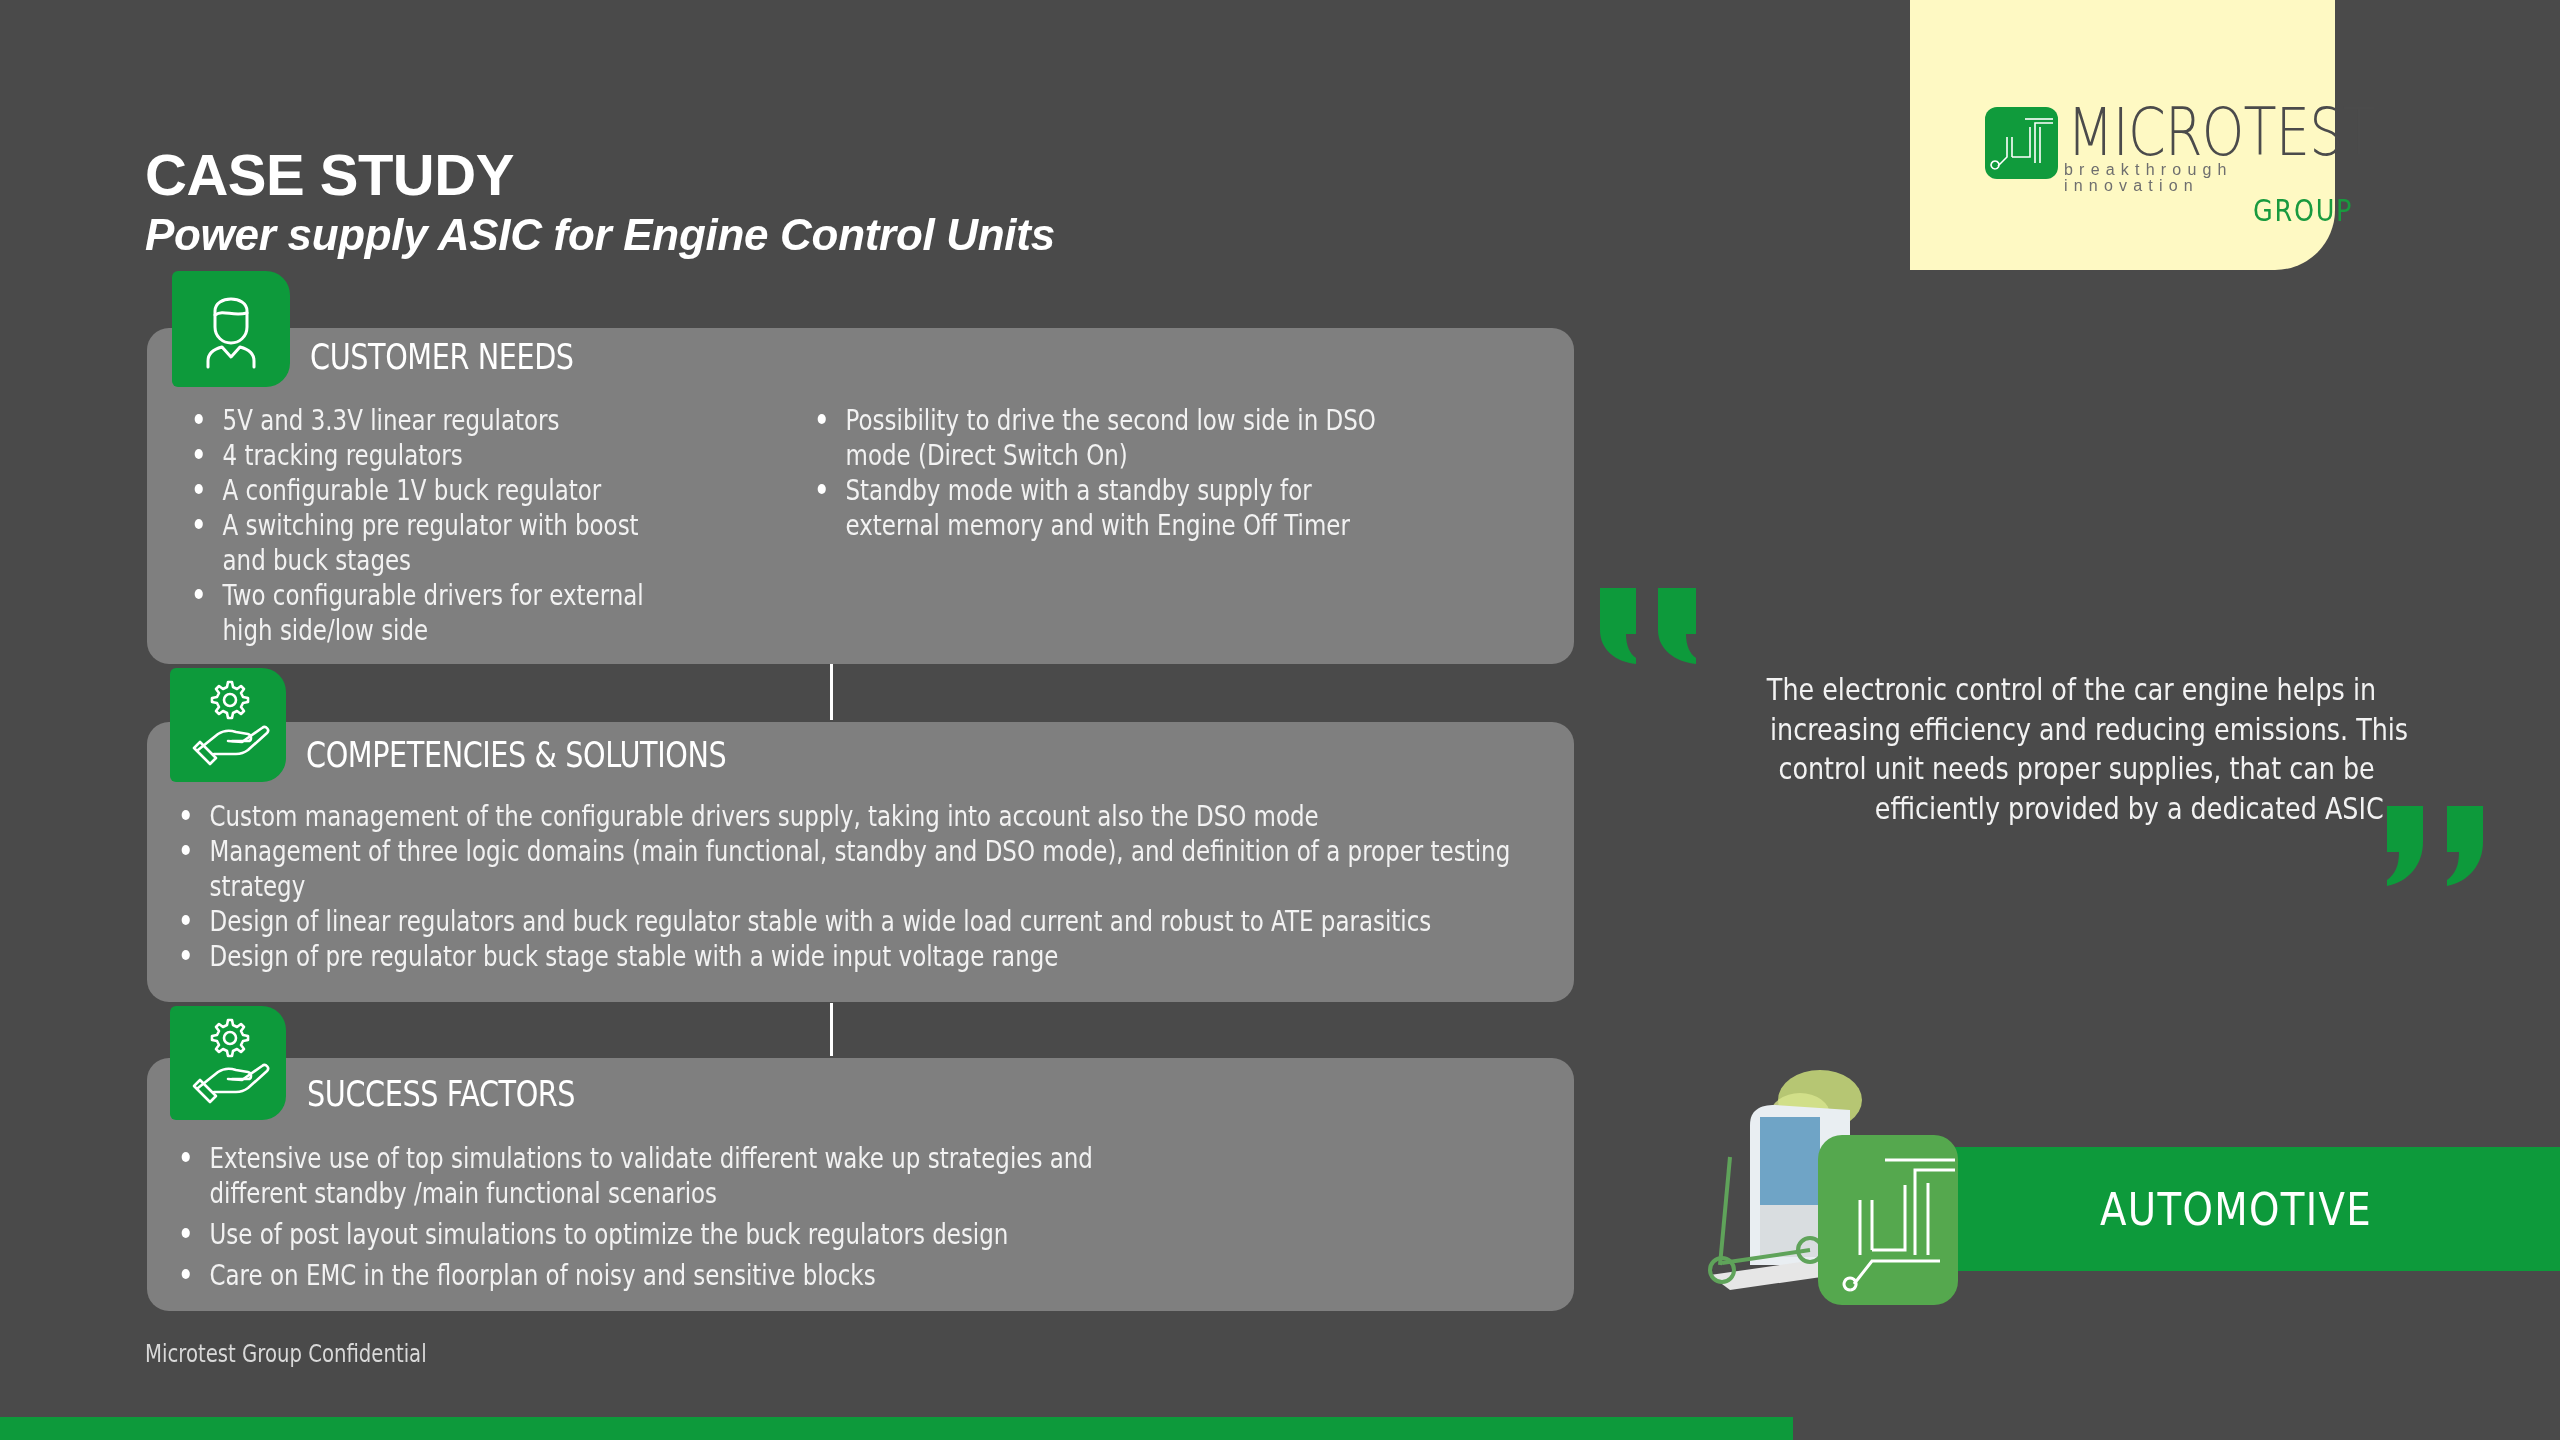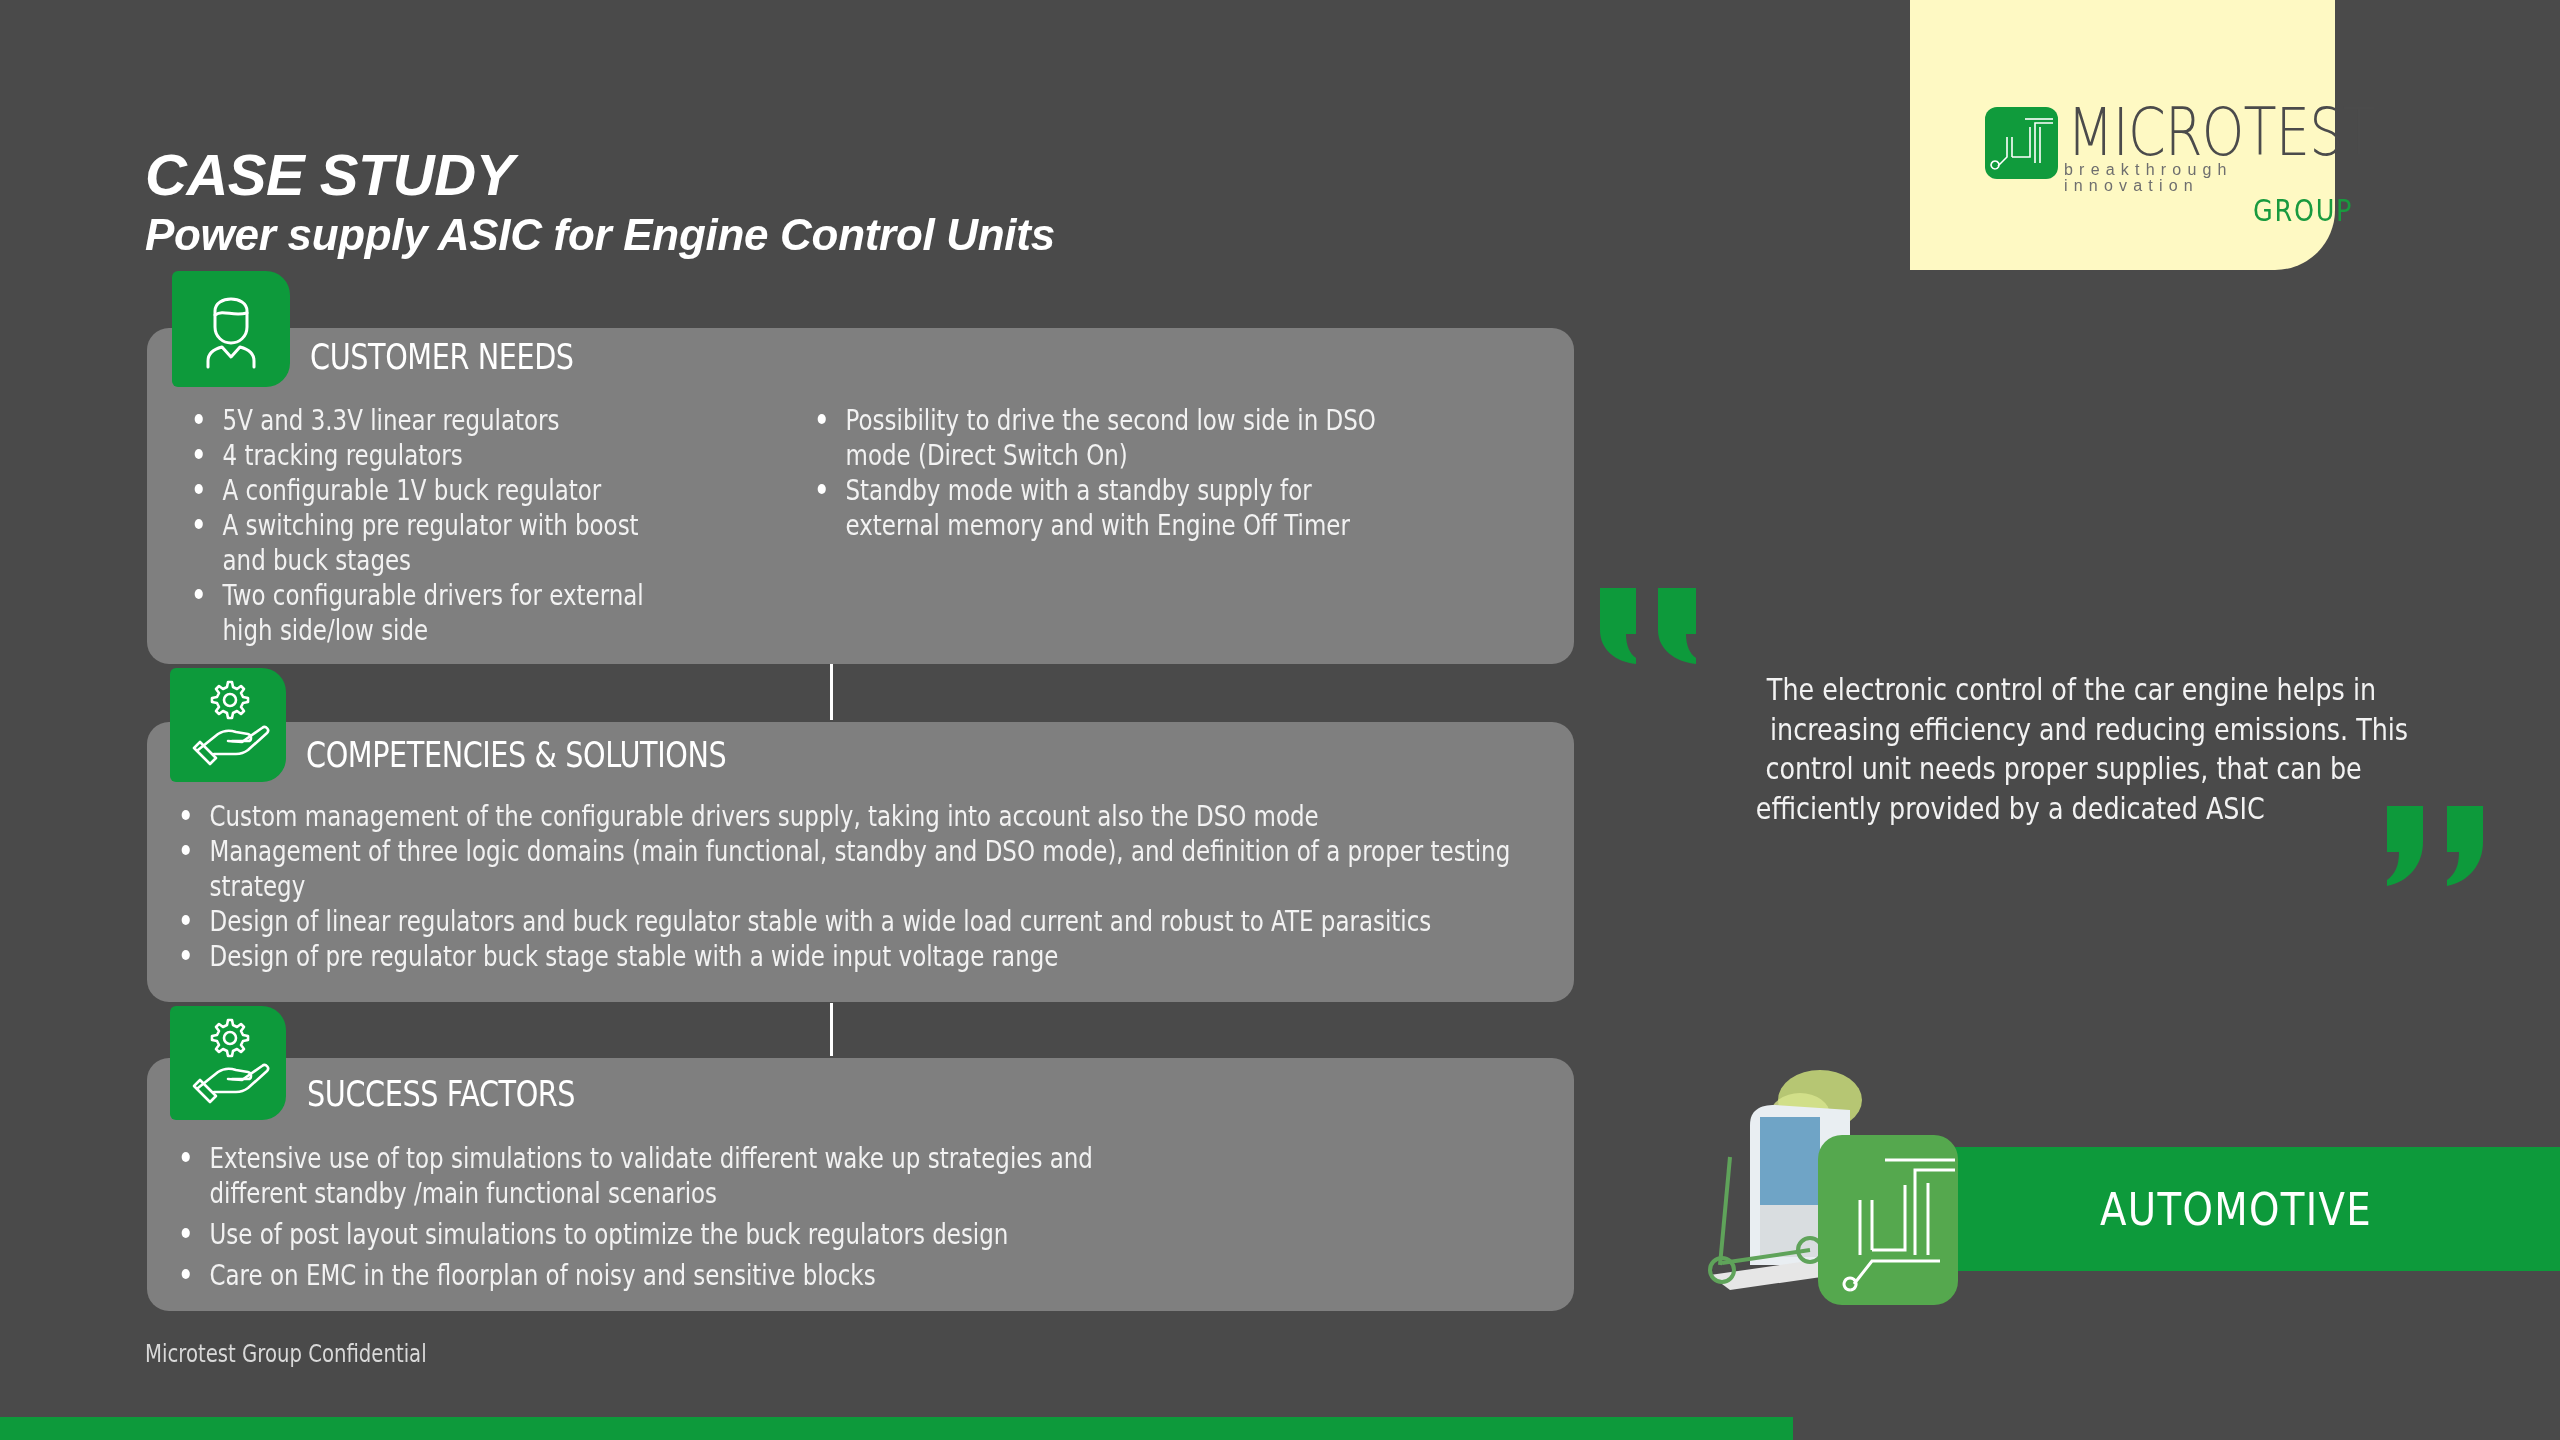--- a/index.html
+++ b/index.html
@@ -21,21 +21,21 @@
   }
   .logo-tag {
     left: 154px; top: 162px; font-size: 16px; color: #6e6e6e; letter-spacing: 6.2px; line-height: 1;
   }
   .logo-group {
     left: 343px; top: 196px; font-size: 30px; color: #199a3f; letter-spacing: 2px; line-height: 1;
     font-family: "DejaVu Sans", sans-serif; transform: scaleX(0.85); transform-origin: left top;
   }
 
   
-  .title-main { left: 145px; top: 146px; font-size: 58px; font-weight: bold; line-height: 1; letter-spacing: -0.5px; font-style: italic; }
+  .title-main { left: 145px; top: 146px; font-size: 58px; font-weight: bold; line-height: 1; letter-spacing: -0.5px; }
   .title-sub { left: 145px; top: 213px; font-size: 44px; font-weight: bold; line-height: 1; letter-spacing: -0.3px; font-style: italic; }
 
   
   .panel { background: #7f7f7f; border-radius: 22px; }
   .panel-1 { left: 147px; top: 328px; width: 1427px; height: 336px; }
   .panel-2 { left: 147px; top: 722px; width: 1427px; height: 280px; }
   .panel-3 { left: 147px; top: 1058px; width: 1427px; height: 253px; }
 
   .icon-tile { background: #0d9a3b; border-radius: 8px 22px 22px 8px; }
   .tile-1 { left: 172px; top: 271px; width: 118px; height: 116px; border-radius: 6px 24px 24px 6px; }
@@ -61,21 +61,21 @@
   .list-3 li.gap { margin-top: 6px; }
 
   .connector { width: 3px; background: #ffffff; }
   .conn-1 { left: 830px; top: 664px; height: 56px; }
   .conn-2 { left: 830px; top: 1003px; height: 53px; }
 
   
   .quote-open { left: 1596px; top: 584px; width: 104px; height: 80px; }
   .quote-close { left: 2383px; top: 806px; width: 104px; height: 80px; }
   .quote-text {
-    left: 1700px; top: 670px; width: 740px; text-align: left; font-size: 31px; line-height: 38.5px; color: #f2f2f2;
+    left: 1700px; top: 670px; width: 740px; text-align: right; font-size: 31px; line-height: 38.5px; color: #f2f2f2;
   }
   .quote-text span { display: inline-block; font-family: "DejaVu Sans", sans-serif; transform: scaleX(0.82); transform-origin: center top; white-space: nowrap; }
 
   
   .auto-band { left: 1940px; top: 1147px; width: 620px; height: 124px; background: #0d9a3b; }
   .auto-label { left: 2100px; top: 1188px; font-size: 44px; letter-spacing: 1.5px; line-height: 1; font-family: "DejaVu Sans", sans-serif; transform: scaleX(0.88); transform-origin: left top; }
   .auto-graphic { left: 1700px; top: 1065px; width: 260px; height: 245px; }
 
   
   .footer-text { left: 145px; top: 1340px; font-size: 24px; color: #d9d9d9; font-family: "DejaVu Sans", sans-serif; transform: scaleX(0.82); transform-origin: left top; }

